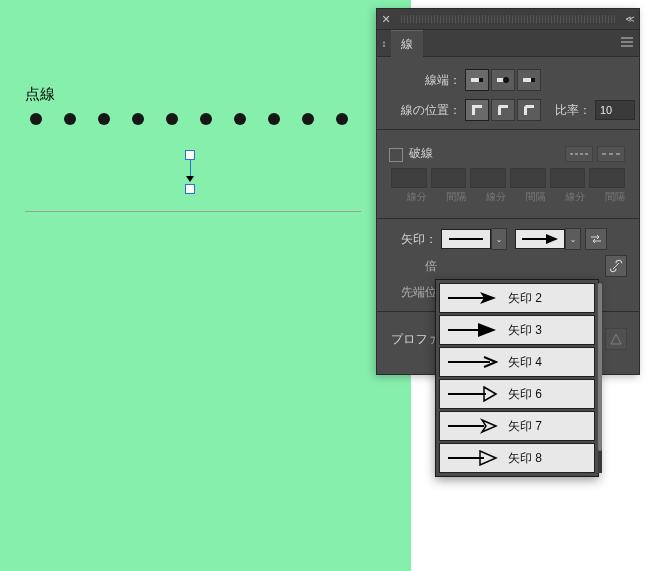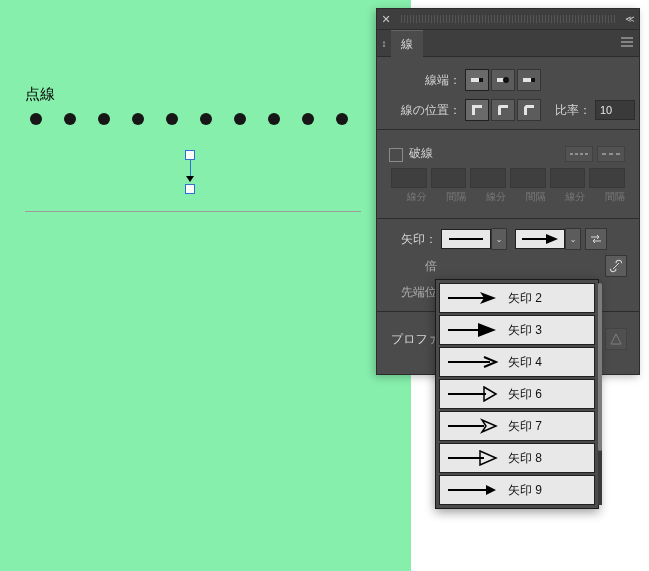--- a/index.html
+++ b/index.html
@@ -567,23 +567,16 @@
         </svg>
       <span>矢印 7</span>
     </div>
     <div class="dd-item">
       <svg width="52" height="16">
           <line x1="2" y1="8" x2="38" y2="8" stroke="#000" stroke-width="2"></line>
           <polygon points="34,1 50,8 34,15" fill="none" stroke="#000" stroke-width="1.5"></polygon>
         </svg>
       <span>矢印 8</span>
     </div>
-    <div class="dd-item">
-      <svg width="52" height="16">
-          <line x1="2" y1="8" x2="40" y2="8" stroke="#000" stroke-width="2"></line>
-          <polygon points="40,3 50,8 40,13" fill="#000"></polygon>
-        </svg>
-      <span>矢印 9</span>
-    </div>
   </div>
   <div class="dd-scroll"></div>
   <div class="dd-thumb"></div>
 </div>
 
 </body></html>

